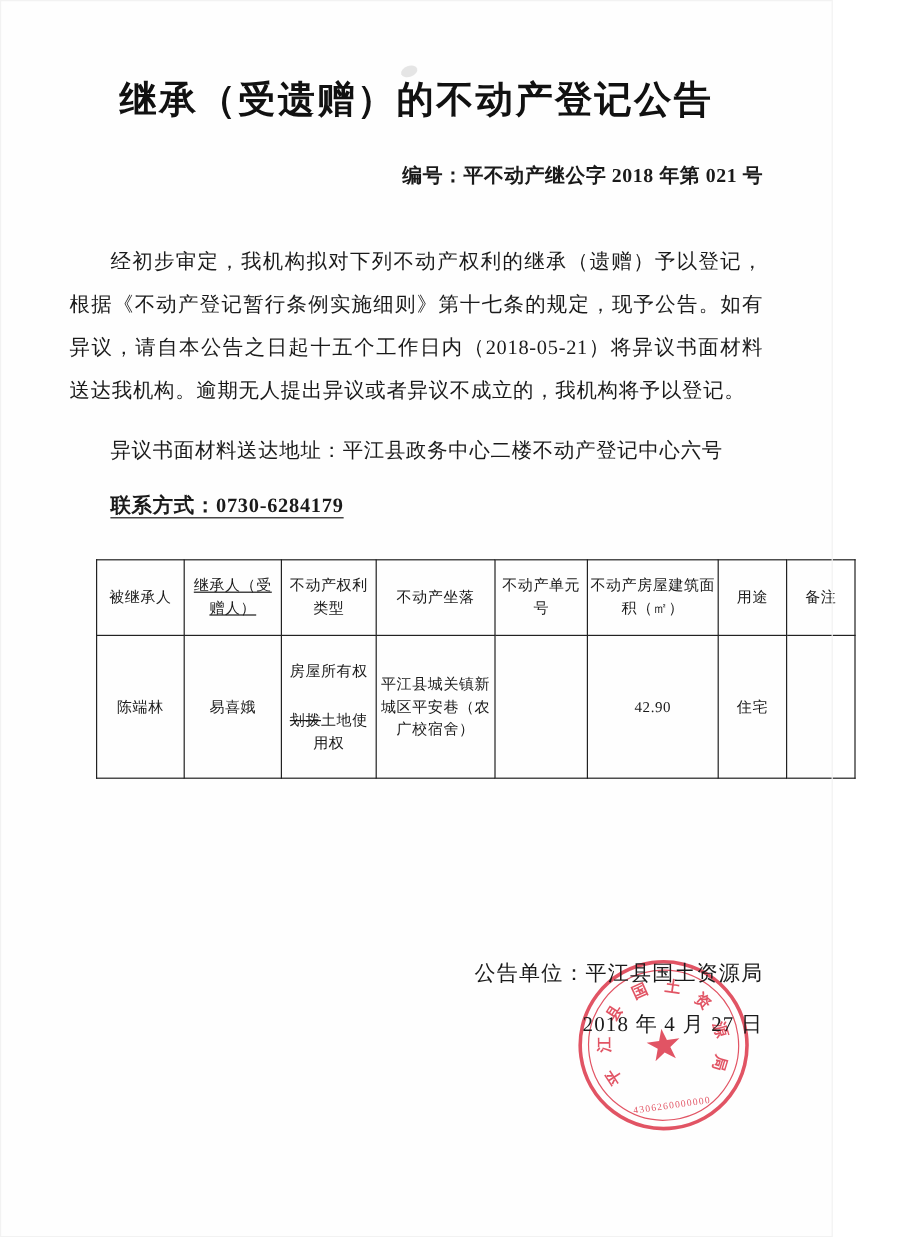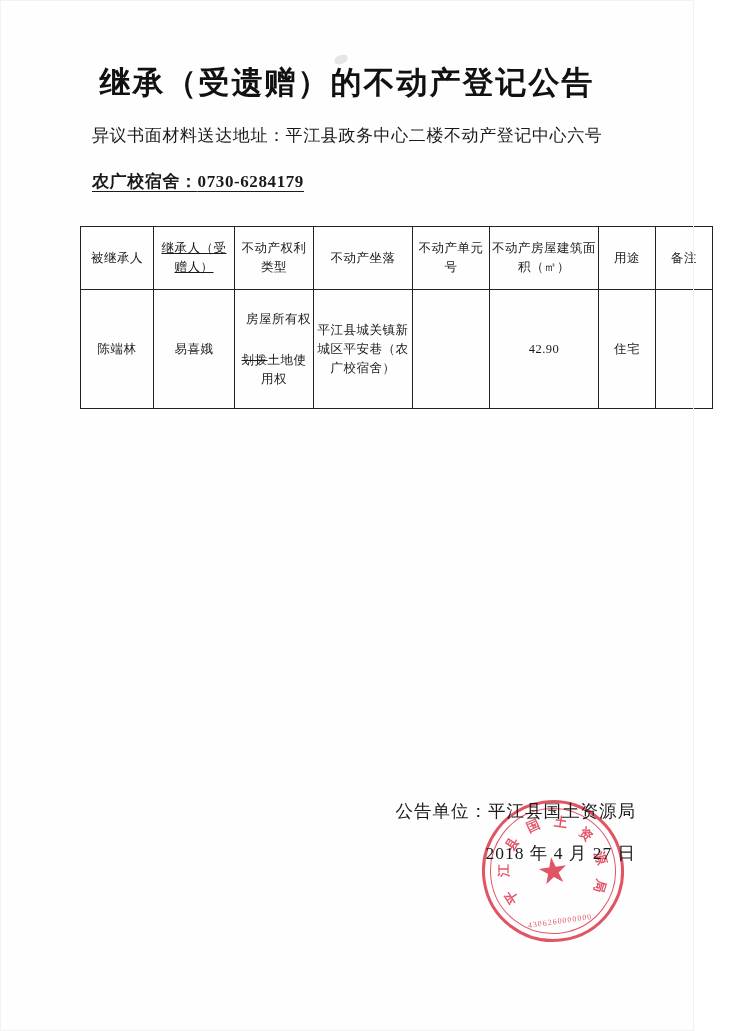--- a/index.html
+++ b/index.html
@@ -121,21 +121,21 @@
   }
   .c1 { width: 68px; }
   .c2 { width: 76px; text-decoration: underline; }
   .c3 { width: 74px; }
   .c4 { width: 94px; }
   .c5 { width: 72px; }
   .c6 { width: 104px; }
   .c7 { width: 52px; border-radius: 24px; }
   .c8 { width: 52px; }
 
-  .type-cell .line1 { display: block; text-align: right; }
+  .type-cell .line1 { display: block; }
   .type-cell .line2 { display: block; margin-top: 22px; }
   .strike { text-decoration: line-through; }
 
   .sign-block {
     position: absolute;
     right: 58px;
     top: 790px;
     text-align: right;
     font-size: 17.5px;
     line-height: 42px;
@@ -211,28 +211,30 @@
 </style>
 </head>
 <body>
 
 <div class="page">
 
   <div class="smudge"></div>
 
   <h1 class="doc-title">继承（受遗赠）的不动产登记公告</h1>
 
-
+  <div class="doc-number">编号：平不动产继公字 2018 年第 021 号</div>
+
+  <p class="body-text para-first">经初步审定，我机构拟对下列不动产权利的继承（遗赠）予以登记，根据《不动产登记暂行条例实施细则》第十七条的规定，现予公告。如有异议，请自本公告之日起十五个工作日内（2018-05-21）将异议书面材料送达我机构。逾期无人提出异议或者异议不成立的，我机构将予以登记。</p>
 
   <div class="addr-line">
     <span>异议书面材料送达地址：</span><span class="u">平江县政务中心二楼不动产登记中心六号</span>
   </div>
 
   <div class="contact-line">
-    <span class="u">农广校宿舍：</span><span class="u">0730-6284179</span>
+    <span class="u">联系方式：</span><span class="u">0730-6284179</span>
   </div>
 
   <table class="info">
     <thead>
       <tr>
         <th class="c1">被继承人</th>
         <th class="c2">继承人（受赠人）</th>
         <th class="c3">不动产权利类型</th>
         <th class="c4">不动产坐落</th>
         <th class="c5">不动产单元号</th>

